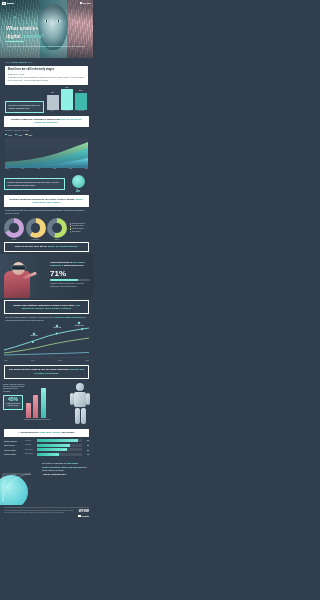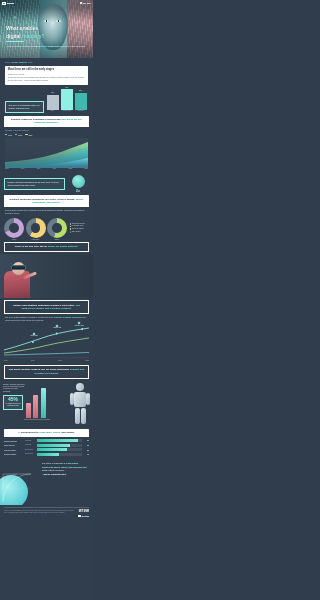--- a/index.html
+++ b/index.html
@@ -357,20 +357,30 @@
     <span>There is no one-size-fits-all </span><em>model for digital maturity.</em>
   </div>
 
   <div class="vr">
     <div class="person">
       <div class="torso"></div>
       <div class="head"></div>
       <div class="goggles"></div>
       <div class="arm"></div>
     </div>
+    <div class="statbox">
+      <div class="t">
+        <span>Firms that invest in </span><em>new digital capabilities</em><span> outperform peers</span>
+      </div>
+      <div class="bigpct">71%</div>
+      <div class="barmeter">
+          <i style="width:71%"></i>
+        </div>
+      <div class="cap">of digitally maturing firms say they experiment continuously with new technologies.</div>
+    </div>
   </div>
 
   <div class="banner outline" style="margin-top:2px;">
     <span>Culture and strategy outcomes reinforce each other. </span><em>The support for change and a culture of talent.</em>
   </div>
 
   <div class="sec" style="padding-top:2px;padding-bottom:0;">
     <div class="body">
       <span>The more digital maturity a company reports, the more </span><b class="accent">it invests in digital leadership</b><span> and cross-functional teams across the business.</span>
     </div>

